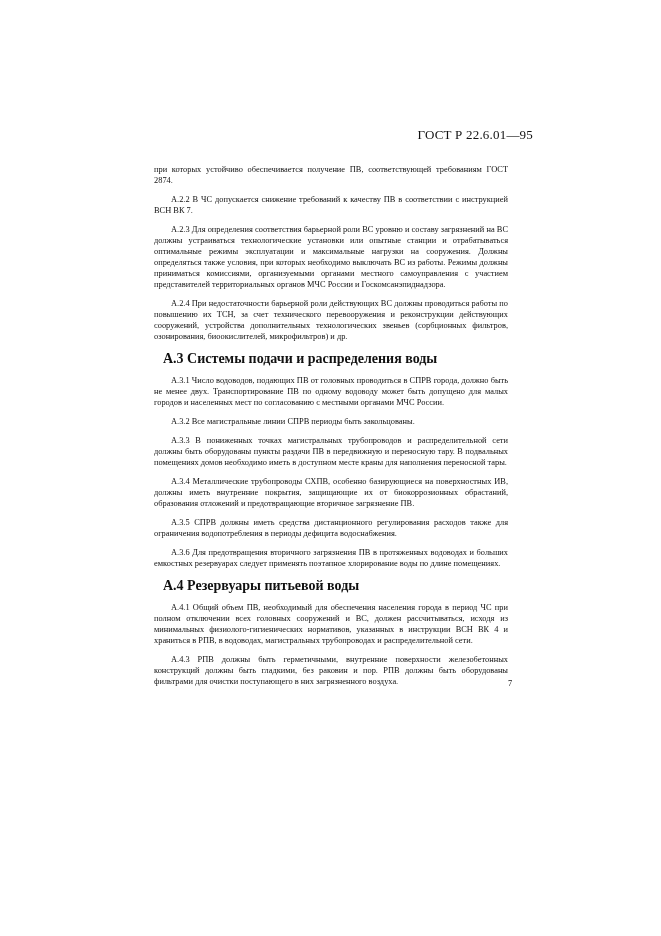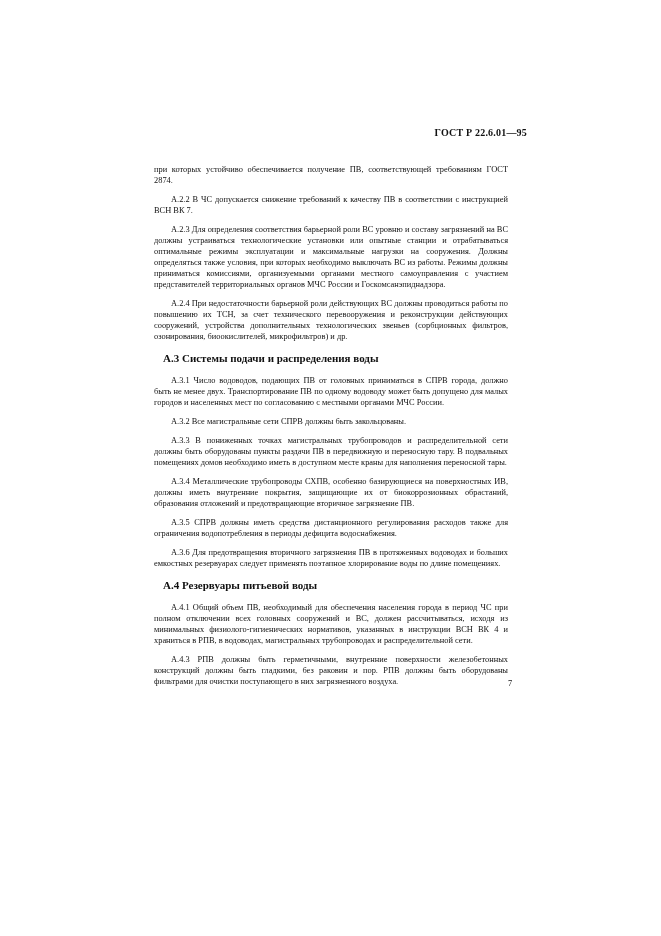--- a/index.html
+++ b/index.html
@@ -1,38 +1,38 @@
 <!DOCTYPE html>
 <html><head>
 <meta charset="utf-8">
 <style>
   html, body { margin:0; padding:0; background:#ffffff; }
   body { width:661px; height:936px; position:relative; overflow:hidden;
          font-family:"Liberation Serif","DejaVu Serif",serif; color:#111; }
-  .header { position:absolute; top:127px; right:134px; font-size:10px; font-weight:bold; letter-spacing:0.2px; }
+  .header { position:absolute; top:127px; right:128px; font-size:13px; font-weight:normal; letter-spacing:0.2px; }
   .content { position:absolute; top:156px; left:146px; width:370px; font-size:8.4px; line-height:11px; text-align:justify; }
   .content p { margin:8px; }
   .content p.indent { text-indent:17px; }
-  .content h2 { font-size:11px; font-weight:bold; margin:11px 0 11px 17px; line-height:11px; }
+  .content h2 { font-size:14px; font-weight:bold; margin:11px 0 11px 17px; line-height:11px; }
   .pagenum { position:absolute; top:679px; left:508px; font-size:8.4px; }
 </style>
 </head>
 <body>
 
 <div class="header">ГОСТ Р 22.6.01—95</div>
 
 <div class="content">
   <p>при которых устойчиво обеспечивается получение ПВ, соответствующей требованиям ГОСТ 2874.</p>
   <p class="indent">А.2.2 В ЧС допускается снижение требований к качеству ПВ в соответствии с инструкцией ВСН ВК 7.</p>
   <p class="indent">А.2.3 Для определения соответствия барьерной роли ВС уровню и составу загрязнений на ВС должны устраиваться технологические установки или опытные станции и отрабатываться оптимальные режимы эксплуатации и максимальные нагрузки на сооружения. Должны определяться также условия, при которых необходимо выключать ВС из работы. Режимы должны приниматься комиссиями, организуемыми органами местного самоуправления с участием представителей территориальных органов МЧС России и Госкомсанэпиднадзора.</p>
   <p class="indent">А.2.4 При недостаточности барьерной роли действующих ВС должны проводиться работы по повышению их ТСН, за счет технического перевооружения и реконструкции действующих сооружений, устройства дополнительных технологических звеньев (сорбционных фильтров, озонирования, биоокислителей, микрофильтров) и др.</p>
 
   <h2>А.3 Системы подачи и распределения воды</h2>
-  <p class="indent">А.3.1 Число водоводов, подающих ПВ от головных приниматься в СПРВ города, должно быть не менее двух. Транспортирование ПВ по одному водоводу может быть допущено для малых городов и населенных мест по согласованию с местными органами МЧС России.</p>
-  <p class="indent">А.3.2 Все магистральные сети СПРВ должны быть закольцованы.</p>
+  <p class="indent">А.3.1 Число водоводов, подающих ПВ от головных проводиться в СПРВ города, должно быть не менее двух. Транспортирование ПВ по одному водоводу может быть допущено для малых городов и населенных мест по согласованию с местными органами МЧС России.</p>
+  <p class="indent">А.3.2 Все магистральные линии СПРВ периоды быть закольцованы.</p>
   <p class="indent">А.3.3 В пониженных точках магистральных трубопроводов и распределительной сети должны быть оборудованы пункты раздачи ПВ в передвижную и переносную тару. В подвальных помещениях домов необходимо иметь в доступном месте краны для наполнения переносной тары.</p>
   <p class="indent">А.3.4 Металлические трубопроводы СХПВ, особенно базирующиеся на поверхностных ИВ, должны иметь внутренние покрытия, защищающие их от биокоррозионных обрастаний, образования отложений и предотвращающие вторичное загрязнение ПВ.</p>
   <p class="indent">А.3.5 СПРВ должны иметь средства дистанционного регулирования расходов также для ограничения водопотребления в периоды дефицита водоснабжения.</p>
   <p class="indent">А.3.6 Для предотвращения вторичного загрязнения ПВ в протяженных водоводах и больших емкостных резервуарах следует применять поэтапное хлорирование воды по длине помещениях.</p>
 
   <h2>А.4 Резервуары питьевой воды</h2>
   <p class="indent">А.4.1 Общий объем ПВ, необходимый для обеспечения населения города в период ЧС при полном отключении всех головных сооружений и ВС, должен рассчитываться, исходя из минимальных физиолого-гигиенических нормативов, указанных в инструкции ВСН ВК 4 и храниться в РПВ, в водоводах, магистральных трубопроводах и распределительной сети.</p>
   <p class="indent">А.4.3 РПВ должны быть герметичными, внутренние поверхности железобетонных конструкций должны быть гладкими, без раковин и пор. РПВ должны быть оборудованы фильтрами для очистки поступающего в них загрязненного воздуха.</p>
 </div>
 

